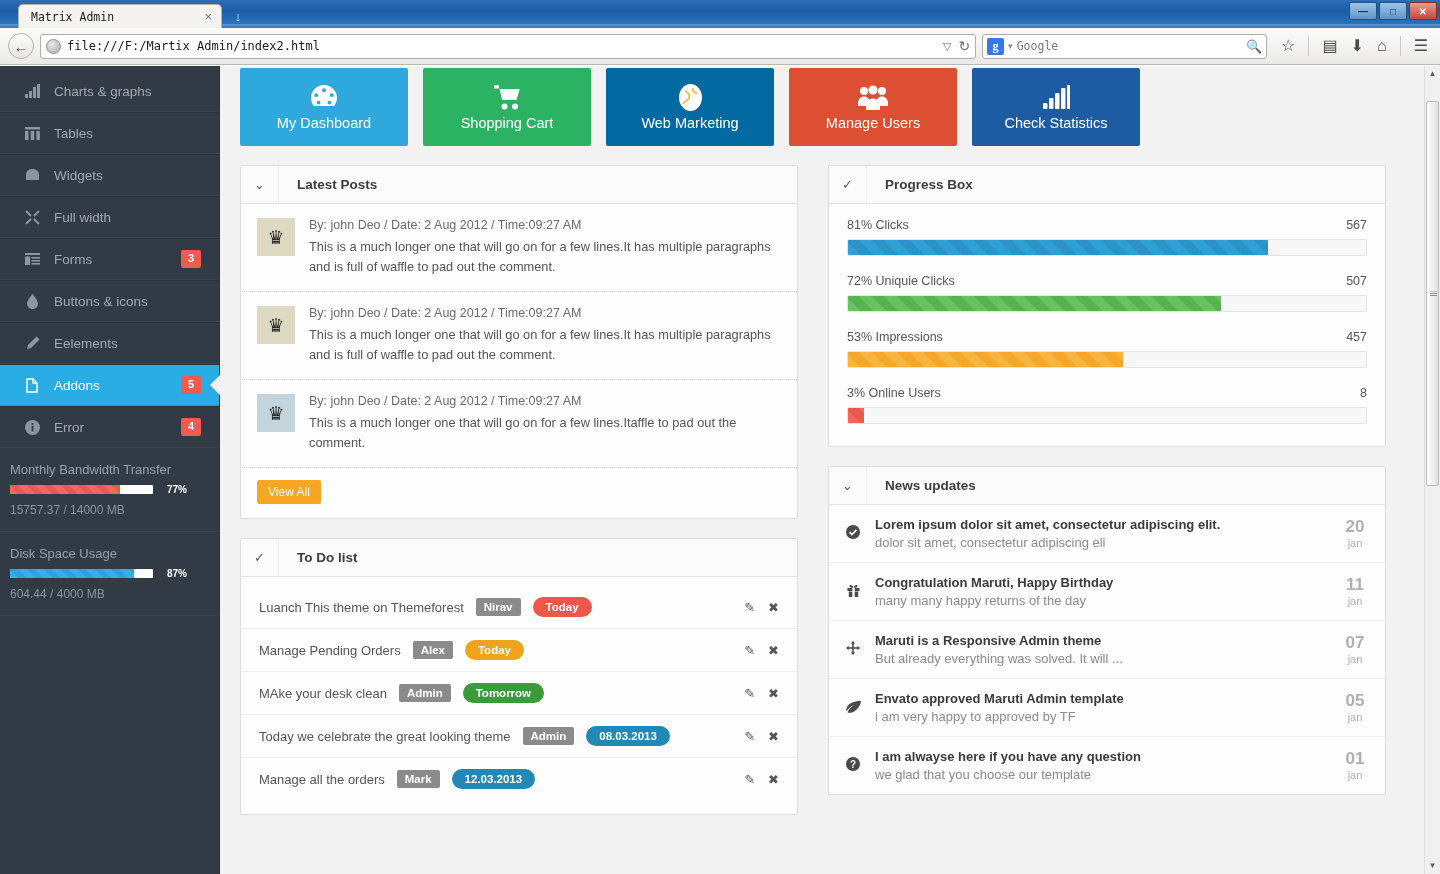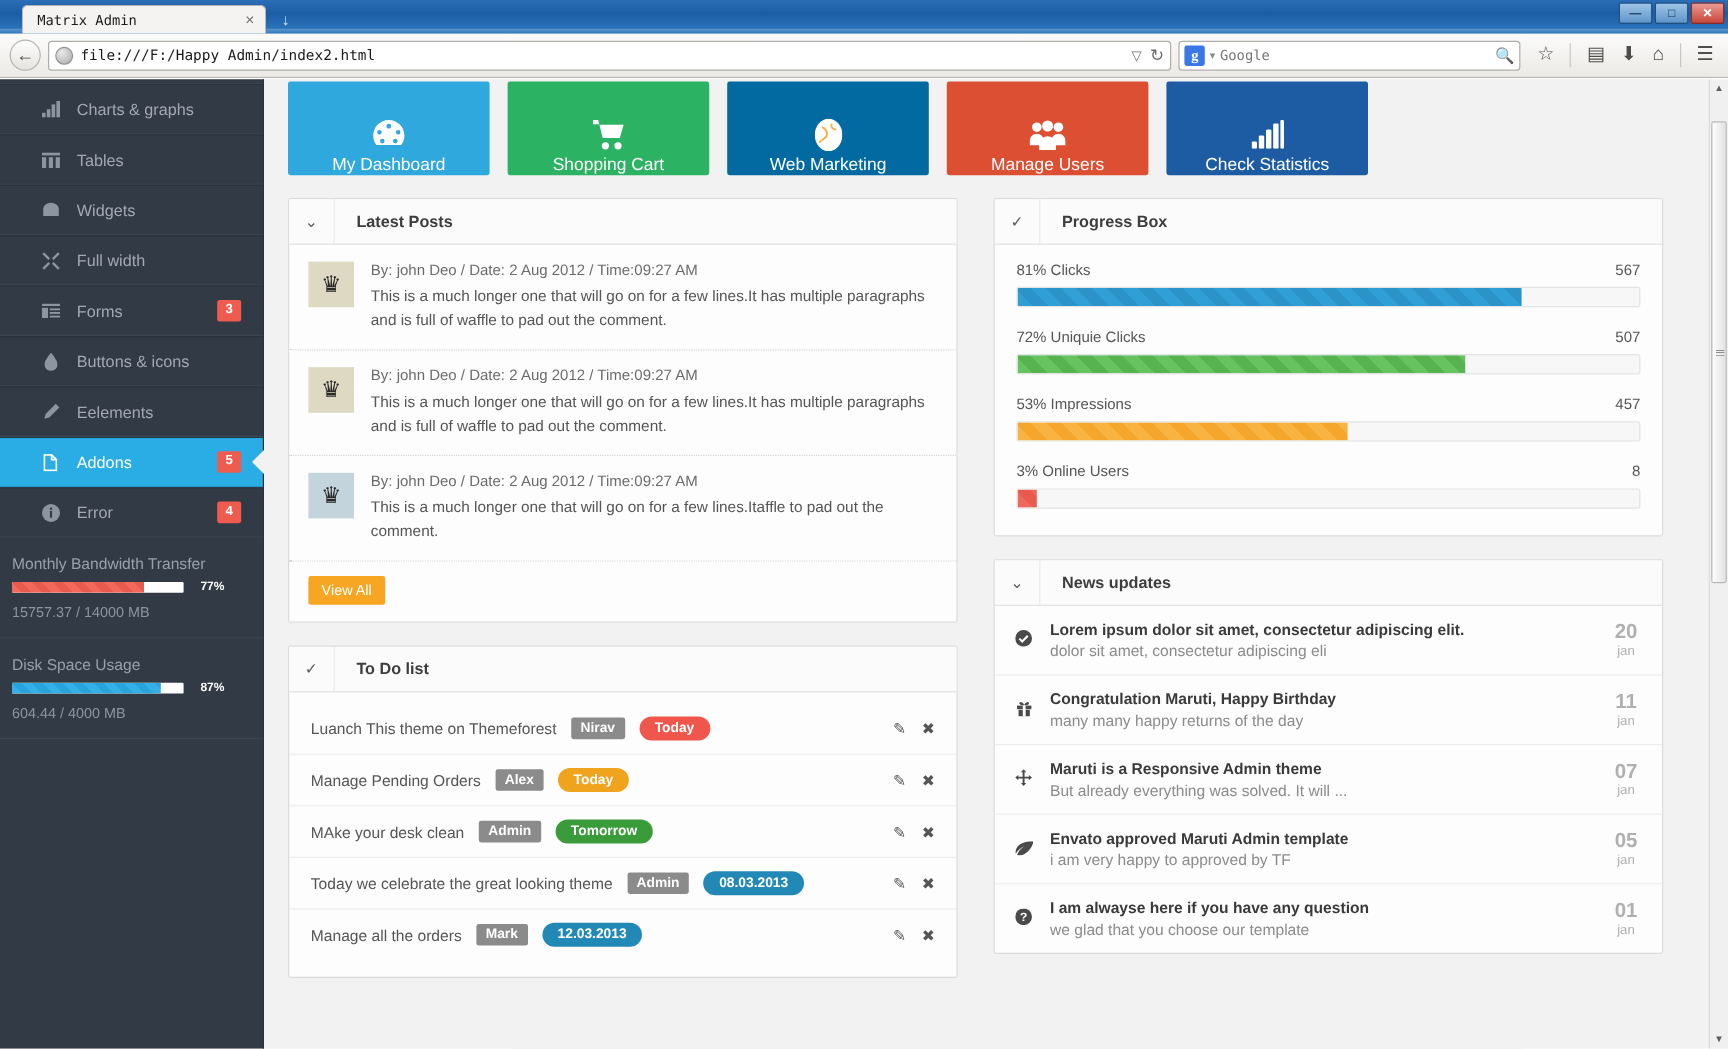--- a/index.html
+++ b/index.html
@@ -114,21 +114,21 @@
 
   
   .sidebar {
     position: absolute; left: 0; top: -6px;
     width: 220px; height: 862px;
     background: #323a45;
     border-right: 1px solid #2b323c;
   }
   .side-item {
     height: 42px; display: flex; align-items: center;
-    padding-left: 34px; gap: 14px;
+    padding-left: 24px; gap: 14px;
     border-bottom: 1px solid #3b4552;
     border-top: 1px solid #2b323c;
     color: #a2a9b3; font-size: 13.5px;
     position: relative;
   }
   .side-item .ico { width: 16px; height: 16px; color:#8d95a0; display:flex;align-items:center;justify-content:center; }
   .side-item .ico svg { display:block; }
   .side-item.active { background: #29ade4; color: #fff; border-bottom-color:#2197c6; }
   .side-item.active .ico { color:#fff; }
   .side-item.cut { height: 10px; overflow: hidden; padding: 0; }
@@ -164,21 +164,21 @@
   .content {
     position: absolute; left: 220px; top: 0;
     width: 1200px; height: 808px;
     padding: 0 34px 0 20px;
   }
 
   .tiles { display: flex; gap: 15px; padding-top: 2px; }
   .tile {
     width: 168px; height: 78px; border-radius: 2px;
     color: #fff; display: flex; flex-direction: column;
-    align-items: center; justify-content: flex-end; gap: 4px;
+    align-items: center; justify-content: center; gap: 4px;
   }
   .tile .t-ico { font-size: 25px; line-height: 1; height: 28px; display:flex;align-items:center;}
   .tile .t-lbl { font-size: 14.5px; }
 
   .columns { display: flex; gap: 30px; margin-top: 19px; }
   .col-left { width: 568px; }
   .col-right { width: 568px; }
 
   .panel {
     background: #fdfdfd;
@@ -284,21 +284,21 @@
       <div class="wc">—</div>
       <div class="wc">□</div>
       <div class="wc close">✕</div>
     </div>
   </div>
 
   <div class="navbar">
     <div class="backbtn">←</div>
     <div class="urlbar">
       <span class="globe-ico"></span>
-      <span class="urltext">file:///F:/Happy Admin/index2.html</span>
+      <span class="urltext">file:///F:/Martix Admin/index2.html</span>
       <span class="url-right">
         <span>▽</span>
         <span style="font-size:14px">↻</span>
       </span>
     </div>
     <div class="searchbar">
       <span class="g-ico">g</span>
       <span style="color:#8a8a8a;font-size:9px">▾</span>
       <span class="searchtext">Google</span>
       <span style="font-size:13px;color:#6f6f6f">🔍</span>

